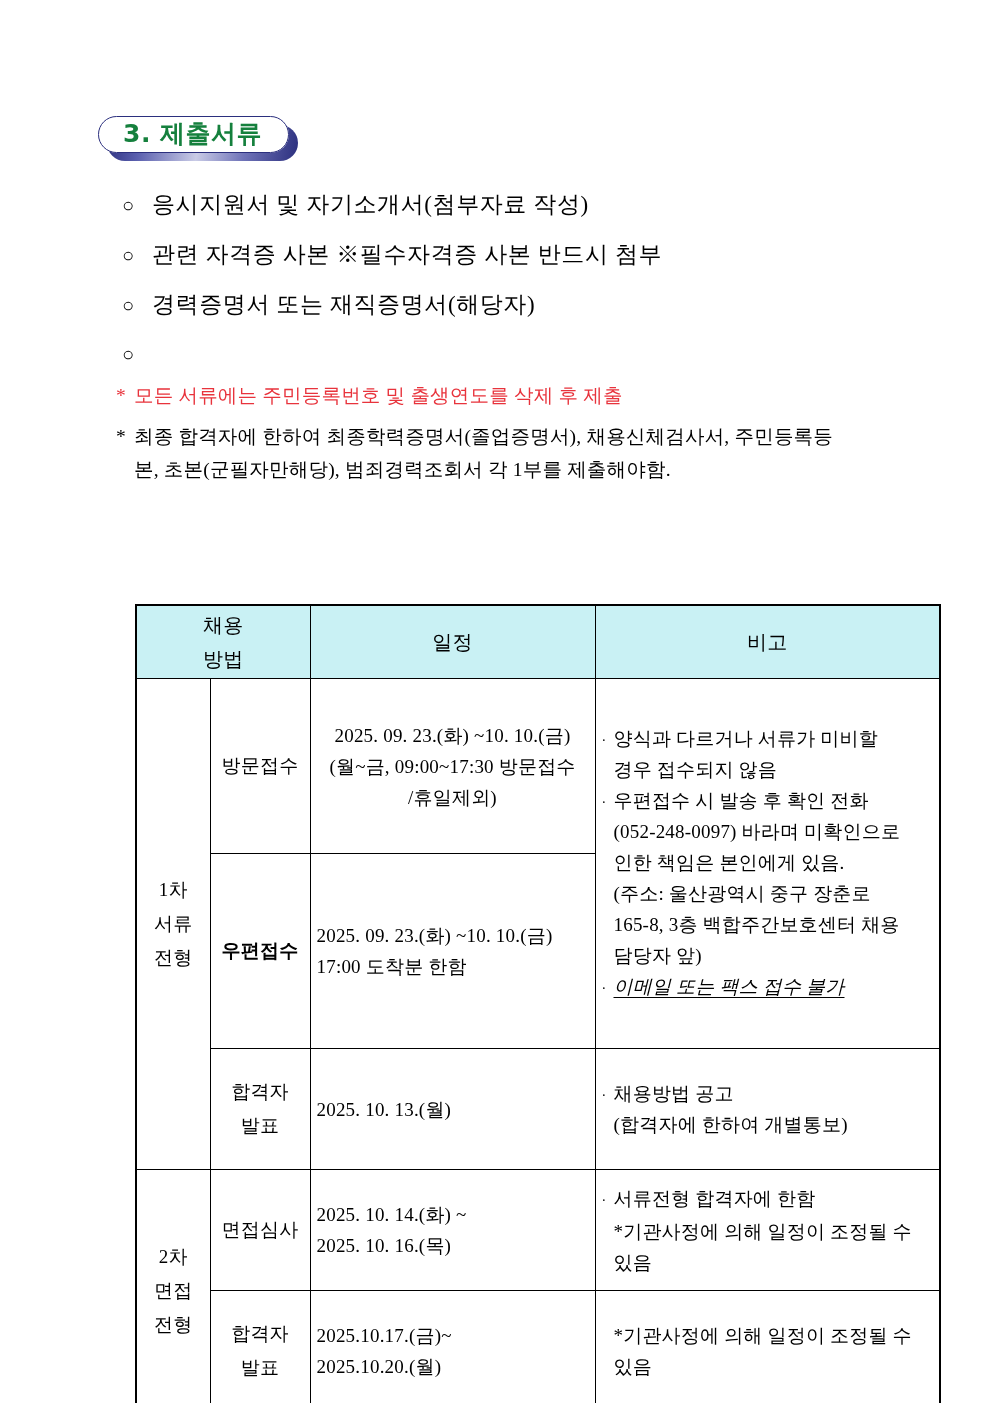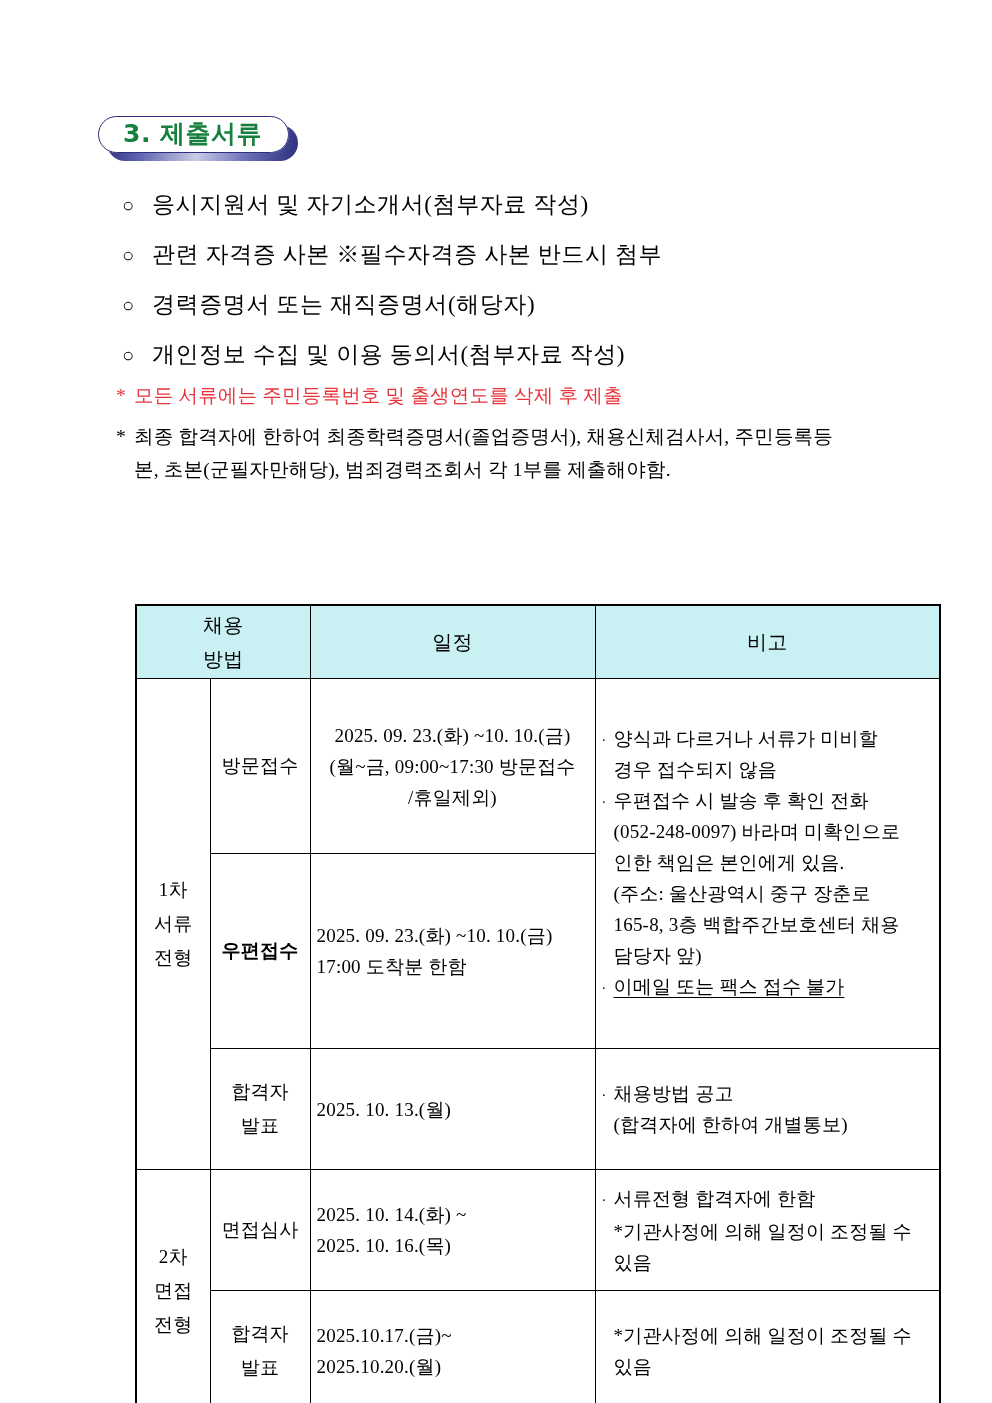--- a/index.html
+++ b/index.html
@@ -143,21 +143,21 @@
     display: flex;
     align-items: baseline;
   }
   .note-li .b {
     flex: 0 0 12px;
     font-size: 14px;
     line-height: 31px;
   }
   .note-li .t { flex: 1 1 auto; }
   .plain-line { display: block; }
-  .u-line { text-decoration: underline; text-underline-offset: 4px; }
+  .u-line { text-decoration: underline; text-underline-offset: 4px; font-style: italic; }
 
   .nowrapish { white-space: nowrap; }
 </style>
 </head>
 <body>
 
 <div class="page">
 
   <div class="section-head" style="left:98px; top:116px;">
     <span class="pill-wrap">
@@ -174,21 +174,20 @@
     <div class="o-item">
       <span class="o-mark">○</span>
       <span>관련 자격증 사본 ※필수자격증 사본 반드시 첨부</span>
     </div>
     <div class="o-item">
       <span class="o-mark">○</span>
       <span>경력증명서 또는 재직증명서(해당자)</span>
     </div>
     <div class="o-item">
       <span class="o-mark">○</span>
-      <span>개인정보 수집 및 이용 동의서(첨부자료 작성)</span>
     </div>
   </div>
 
   <div class="note" style="left:116px; top:379px; width:810px;">
     <div class="note-row note-red">
       <span class="note-mark">*</span>
       <span class="note-body">모든 서류에는 주민등록번호 및 출생연도를 삭제 후 제출</span>
     </div>
     <div class="note-row" style="margin-top:8px;">
       <span class="note-mark">*</span>

